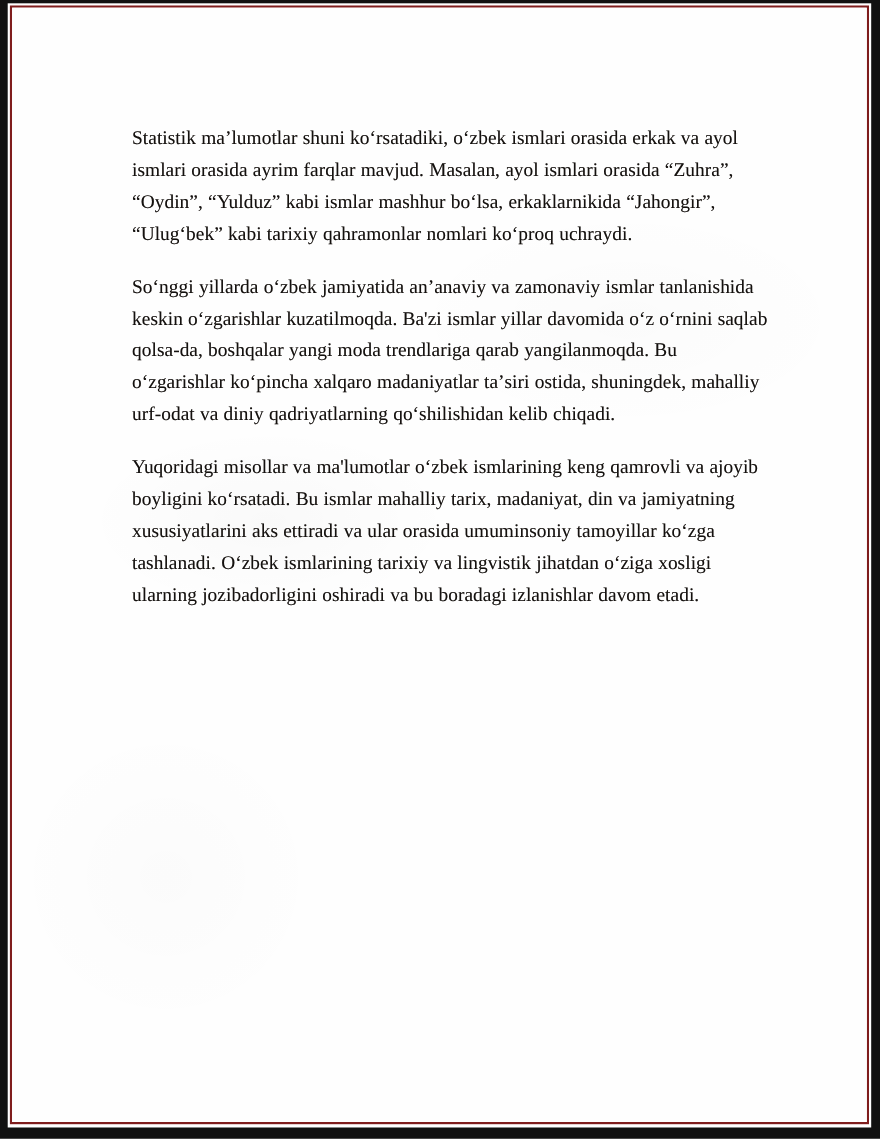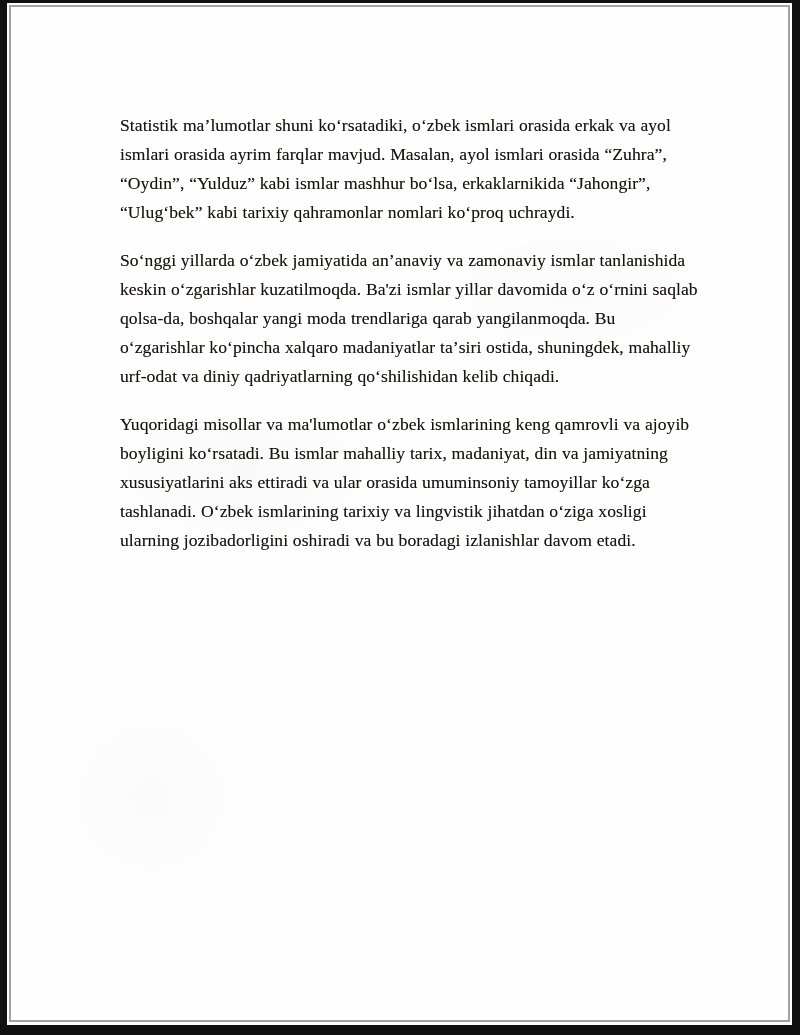--- a/index.html
+++ b/index.html
@@ -33,21 +33,21 @@
     background: #ffffff;
     box-sizing: border-box;
   }
   
   .frame-inner-rule {
     position: absolute;
     top: 2px;
     left: 2px;
     right: 2px;
     bottom: 3px;
-    border: 2px solid #a3a3a3;
+    border: 2px solid #7f1d1d;
     box-sizing: border-box;
     background: #ffffff;
   }
 
   
   .paper {
     position: absolute;
     inset: 0;
     background: #fefefe;
     overflow: hidden;

